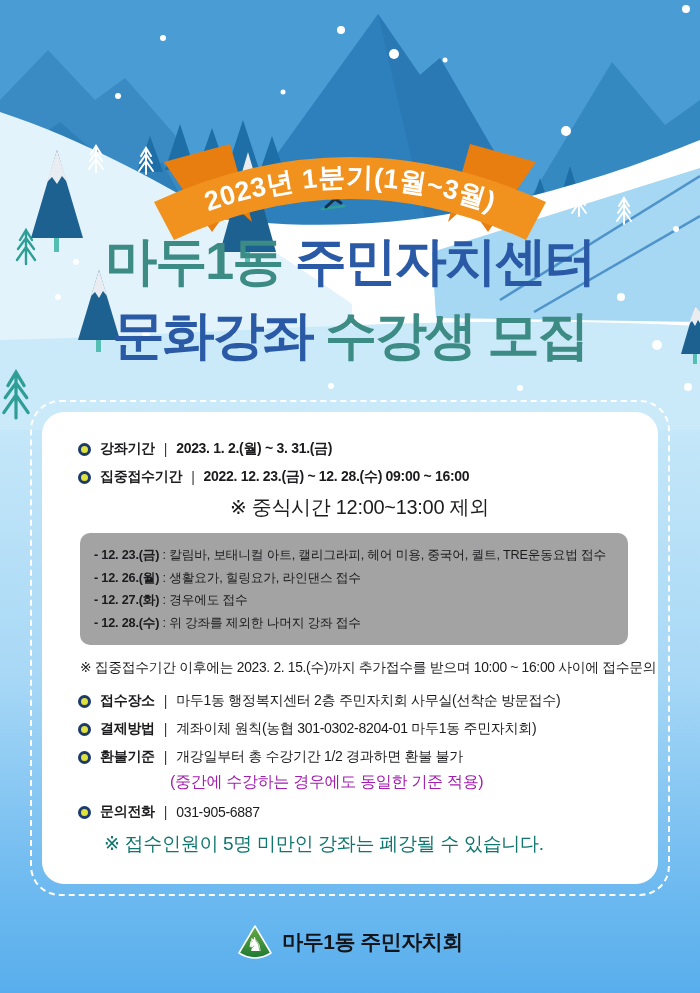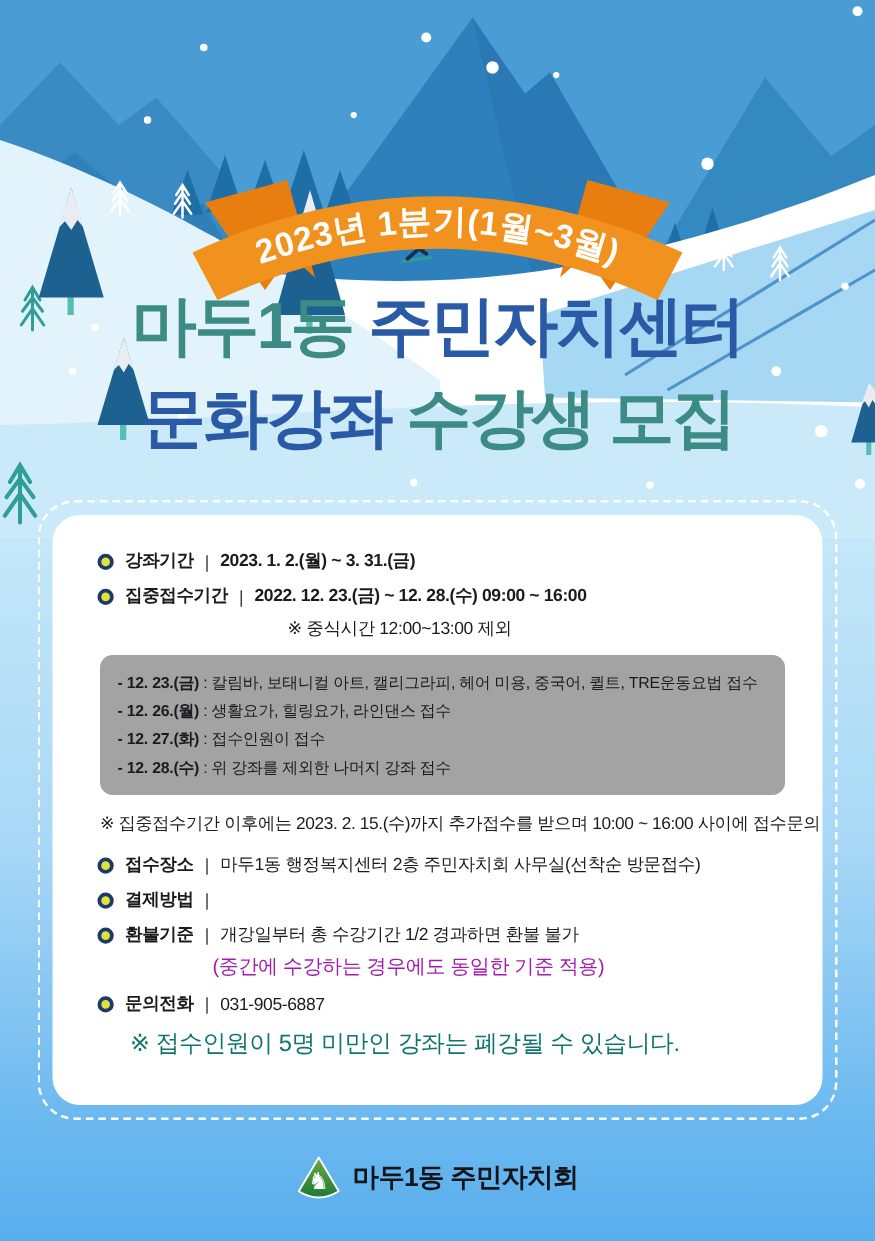--- a/index.html
+++ b/index.html
@@ -26,21 +26,21 @@
     box-sizing:border-box;padding:28px 30px 0 36px;overflow:hidden;
   }
   .row{display:flex;align-items:center;font-size:14px;color:#1b1b1d;
        margin-bottom:10px;white-space:nowrap;letter-spacing:-0.3px;}
   .bullet{flex:0 0 auto;width:7px;height:7px;border:3.5px solid #1c3a6b;background:#e0e23c;
           border-radius:50%;margin-right:9px;}
   .lbl{font-weight:700;}
   .pipe{margin:0 9px;color:#3a3a3a;}
   .val-b{font-weight:700;}
   .val{font-weight:400;}
-  .sub-note{margin:-2px 0 12px 152px;font-size:14px;color:#1b1b1d;letter-spacing:-0.3px;}
+  .sub-note{margin:-2px 0 12px 152px;font-size:20px;color:#1b1b1d;letter-spacing:-0.3px;}
   .sched{background:#a3a3a3;border-radius:10px;padding:11px 14px;margin:2px 0 12px 2px;
          font-size:12.7px;line-height:22.5px;color:#1b1b1d;letter-spacing:-0.2px;}
   .sched .srow{white-space:nowrap;}
   .sd{font-weight:700;}
   .note{font-size:13.8px;color:#1b1b1d;line-height:21px;margin:0 0 14px 2px;letter-spacing:-0.3px;}
   .note .n1{white-space:nowrap;}
   .note .n2{padding-left:20px;}
   .refund2{margin:-4px 0 10px 92px;font-size:16px;letter-spacing:-0.3px;color:#a21caf;white-space:nowrap;}
   .closing{margin:0 0 0 26px;font-size:19px;color:#0f766e;letter-spacing:-0.3px;white-space:nowrap;}
 
@@ -192,39 +192,40 @@
         <span class="lbl">집중접수기간</span>
         <span class="pipe">|</span>
         <span class="val-b">2022. 12. 23.(금) ~ 12. 28.(수) 09:00 ~ 16:00</span>
       </div>
 
       <div class="sub-note">※ 중식시간 12:00~13:00 제외</div>
 
       <div class="sched">
         <div class="srow"><span class="sd">- 12. 23.(금)</span><span> : 칼림바, 보태니컬 아트, 캘리그라피, 헤어 미용, 중국어, 퀼트, TRE운동요법 접수</span></div>
         <div class="srow"><span class="sd">- 12. 26.(월)</span><span> : 생활요가, 힐링요가, 라인댄스 접수</span></div>
-        <div class="srow"><span class="sd">- 12. 27.(화)</span><span> : 접수인원이 접수</span></div>
+        <div class="srow"><span class="sd">- 12. 27.(화)</span><span> : 경우에도 접수</span></div>
         <div class="srow"><span class="sd">- 12. 28.(수)</span><span> : 위 강좌를 제외한 나머지 강좌 접수</span></div>
       </div>
 
       <div class="note">
         <div class="n1">※ 집중접수기간 이후에는 2023. 2. 15.(수)까지 추가접수를 받으며 10:00 ~ 16:00 사이에 접수문의</div>
       </div>
 
       <div class="row">
         <span class="bullet"></span>
         <span class="lbl">접수장소</span>
         <span class="pipe">|</span>
         <span class="val">마두1동 행정복지센터 2층 주민자치회 사무실(선착순 방문접수)</span>
       </div>
 
       <div class="row">
         <span class="bullet"></span>
         <span class="lbl">결제방법</span>
         <span class="pipe">|</span>
+        <span class="val">계좌이체 원칙(농협 301-0302-8204-01 마두1동 주민자치회)</span>
       </div>
 
       <div class="row">
         <span class="bullet"></span>
         <span class="lbl">환불기준</span>
         <span class="pipe">|</span>
         <span class="val">개강일부터 총 수강기간 1/2 경과하면 환불 불가</span>
       </div>
       <div class="refund2">(중간에 수강하는 경우에도 동일한 기준 적용)</div>
 

